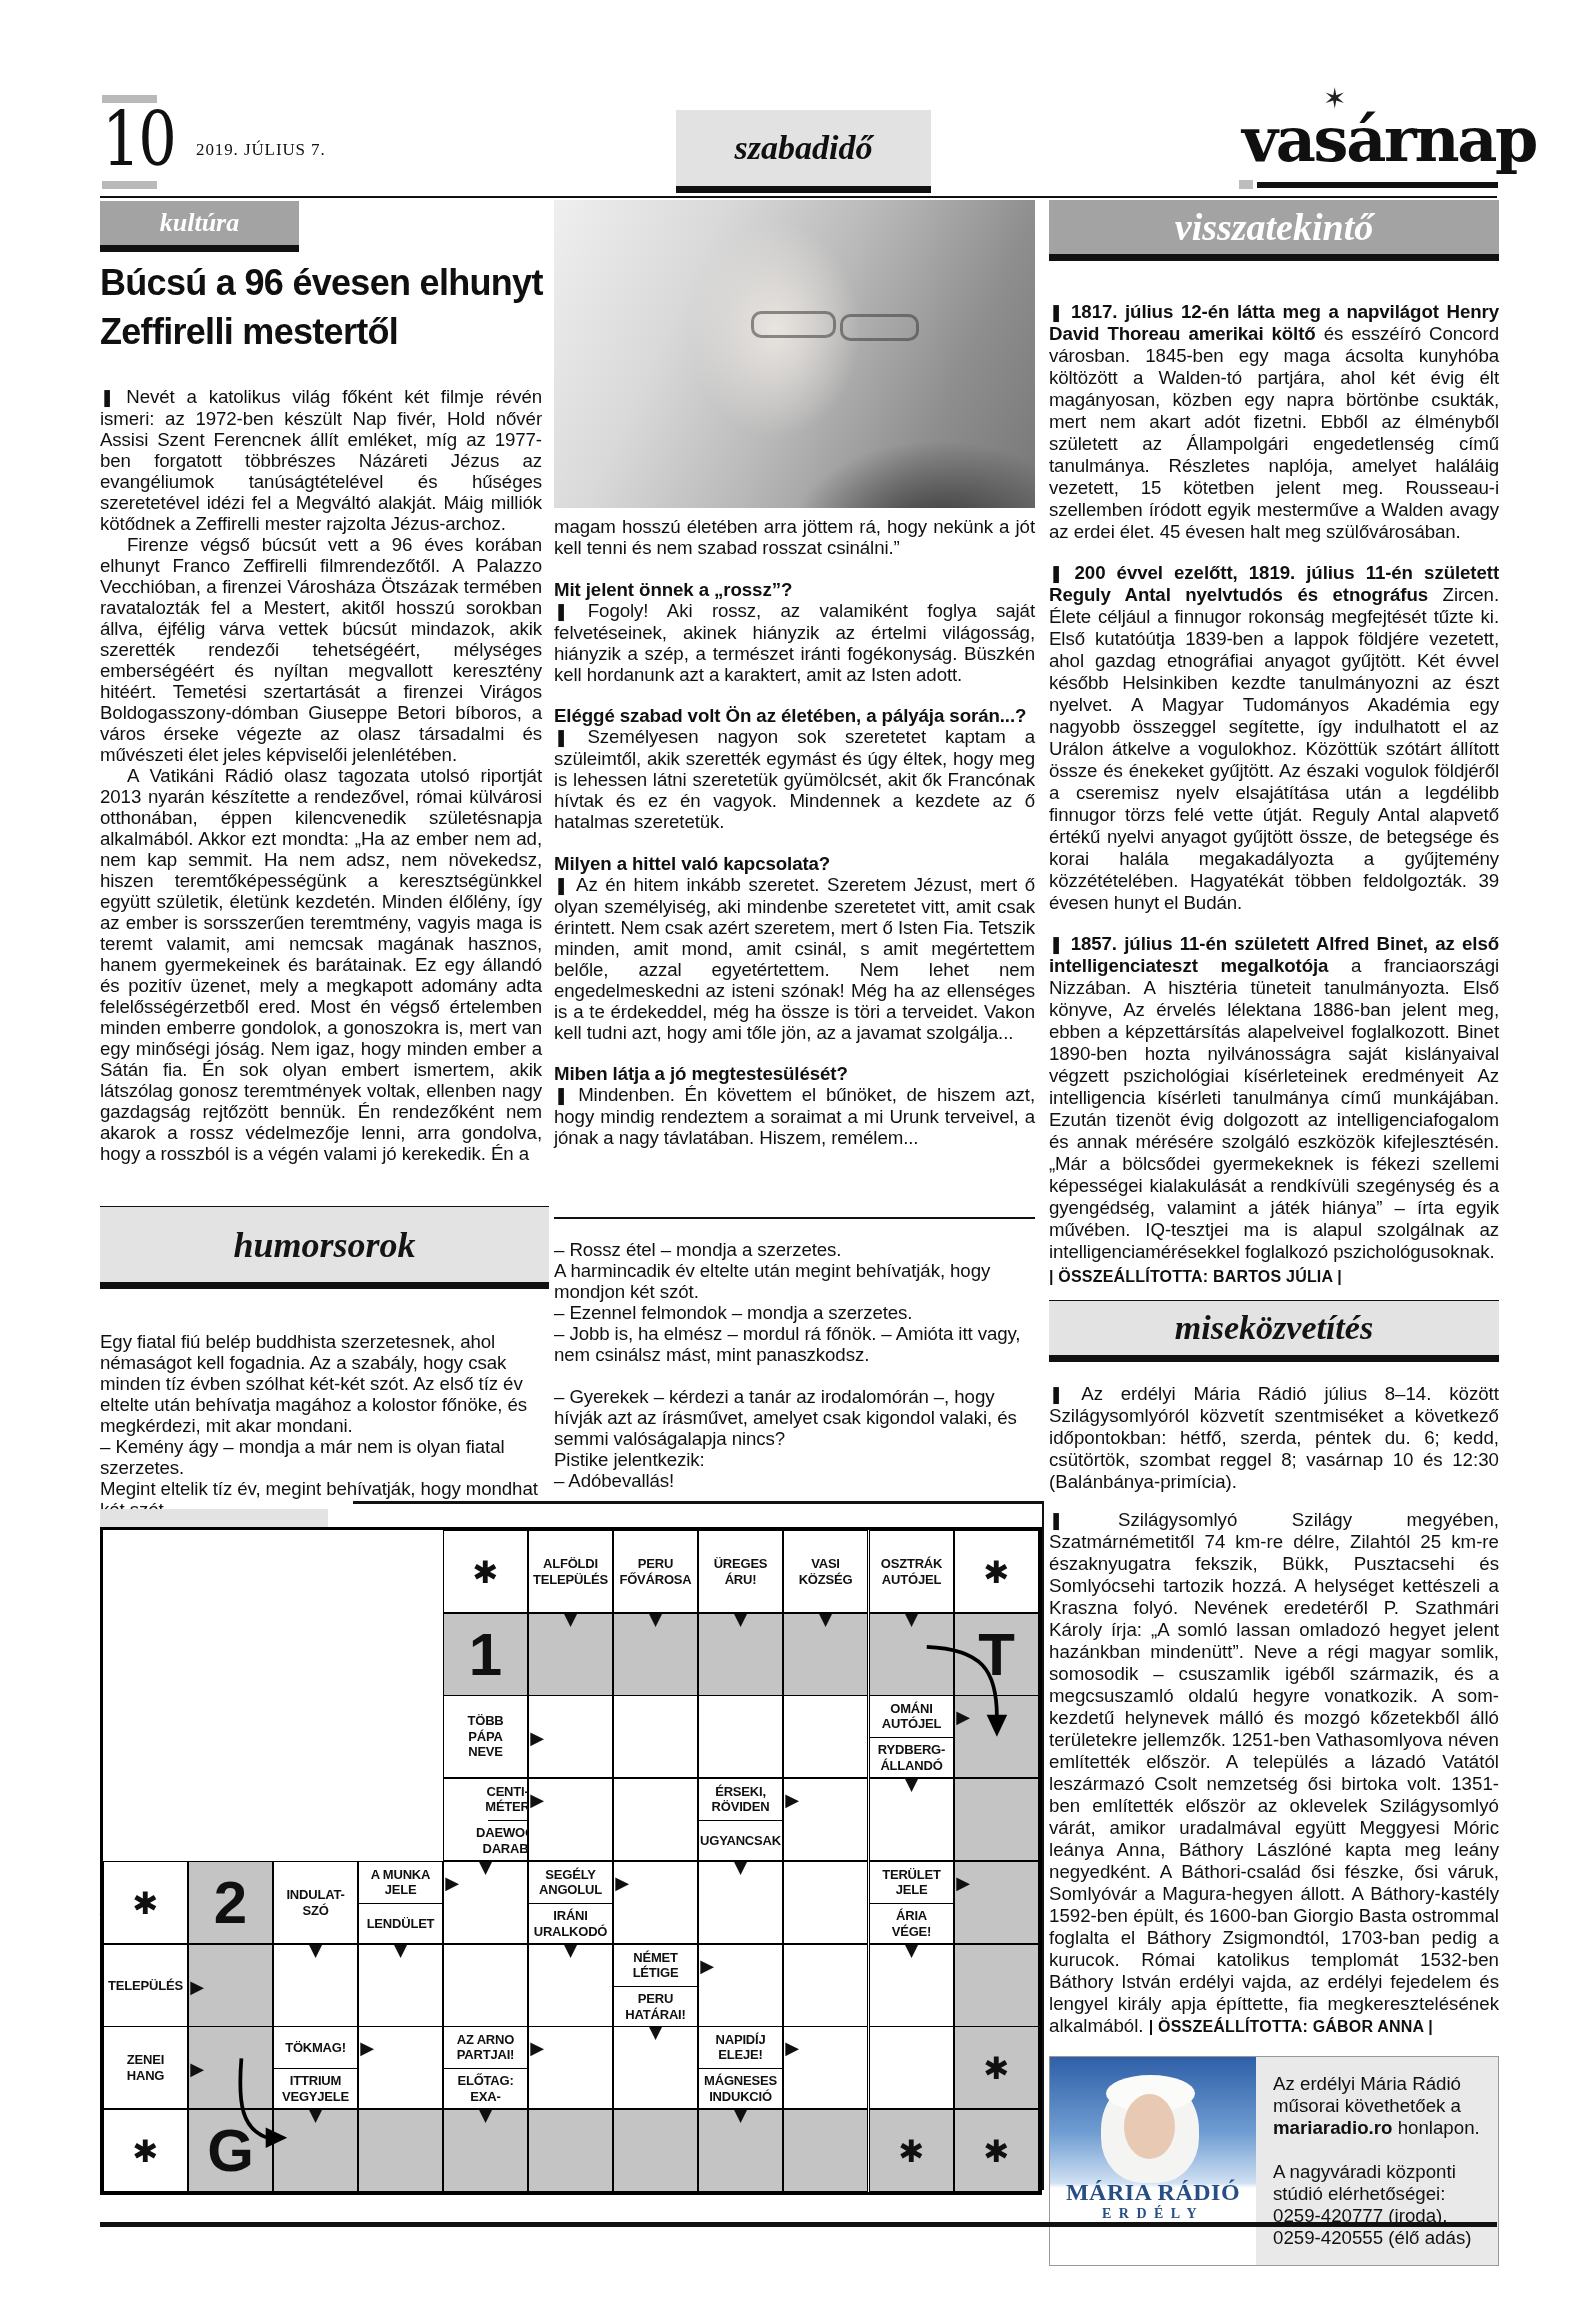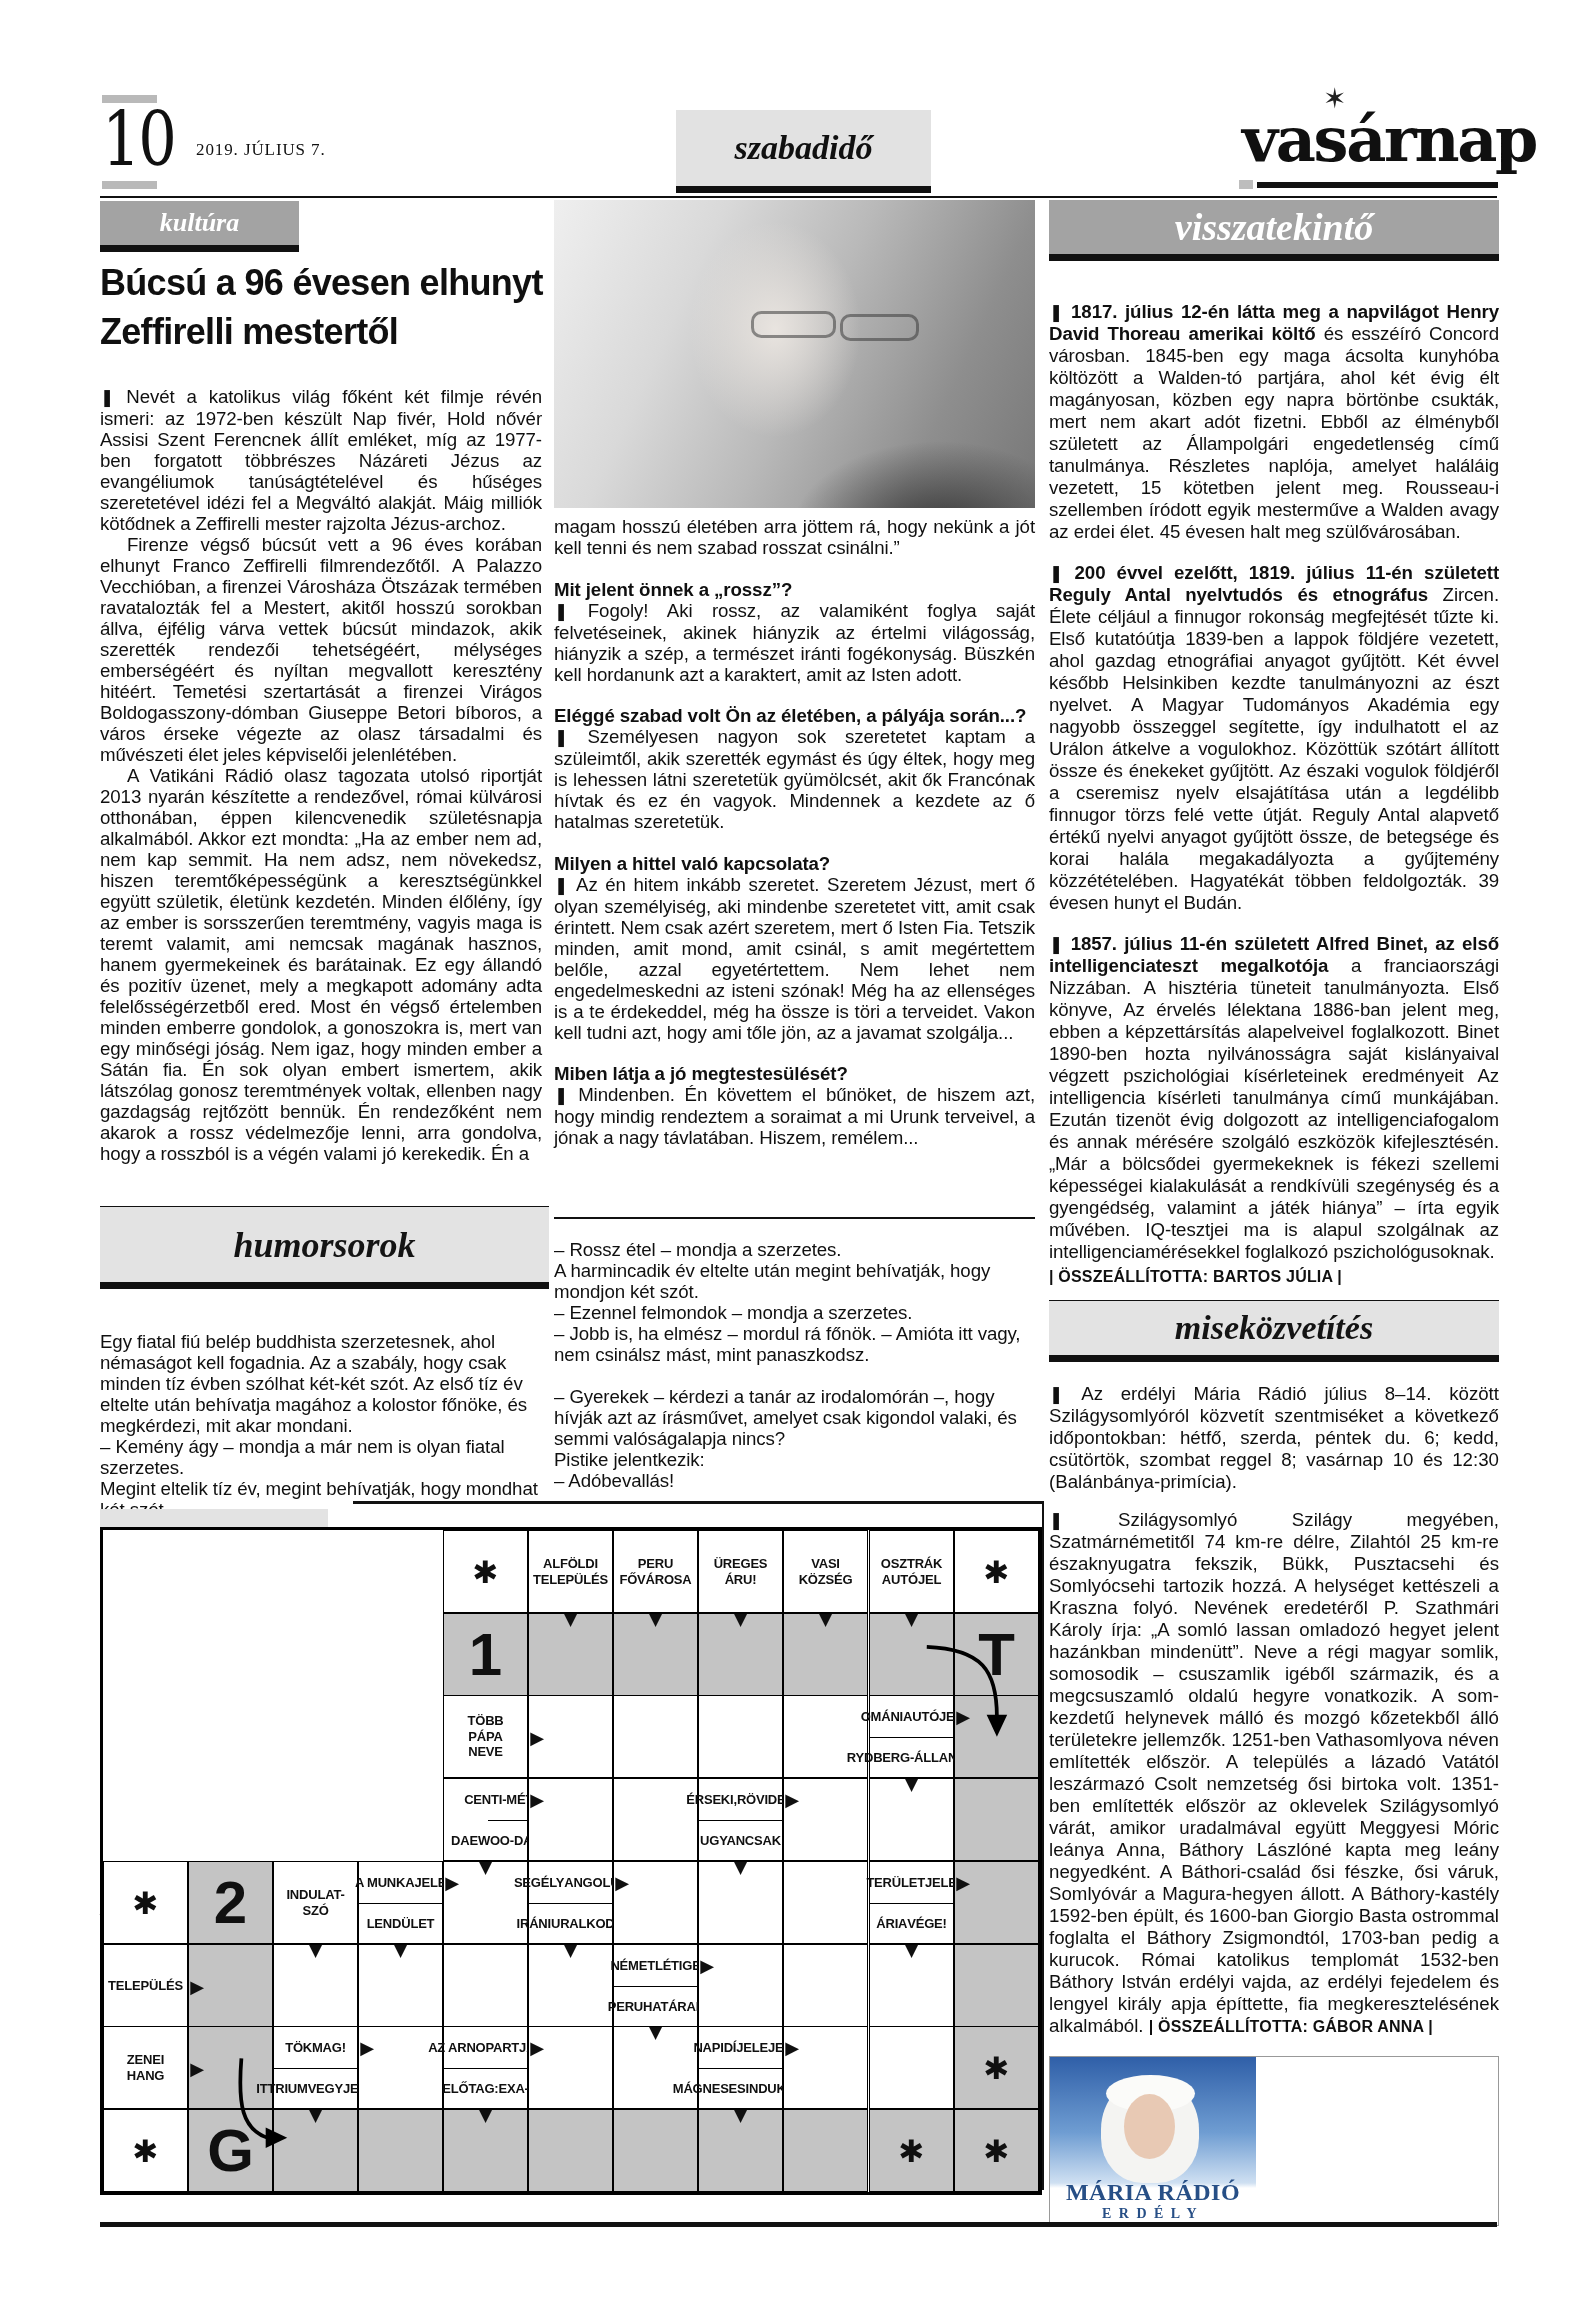--- a/index.html
+++ b/index.html
@@ -59,21 +59,21 @@
   #maria-text{background:#e9e9e9;padding:16px 17px;font-size:18.7px;line-height:22px;flex:1;}
   #maria-text p{margin:0;}
   #maria-text .sp{height:21.5px;}
 
   
   #crossword{position:absolute;left:100px;top:1527px;width:936px;height:662px;border:3.3px solid #000;box-sizing:content-box;background:#fff;}
   .cw-cell{position:absolute;width:85px;height:83px;border:1.4px solid #000;box-sizing:border-box;background:#fff;}
   .cw-cell.bg-gray{background:#c4c4c4;}
   .cw-clue{width:100%;height:100%;display:flex;flex-direction:column;align-items:center;justify-content:center;}
   .cw-line{font-size:13px;line-height:15.4px;font-weight:700;letter-spacing:-0.2px;white-space:nowrap;}
-  .cw-half{width:100%;height:50%;display:flex;flex-direction:row;align-items:center;justify-content:center;}
+  .cw-half{width:100%;height:50%;display:flex;flex-direction:column;align-items:center;justify-content:center;}
   .cw-half.top{border-bottom:1.4px solid #000;}
   .cw-big{width:100%;height:100%;display:flex;align-items:center;justify-content:center;
       font-size:60px;font-weight:800;font-family:"Liberation Sans","DejaVu Sans",sans-serif;}
   .cw-star{width:100%;height:100%;display:flex;align-items:center;justify-content:center;
       font-family:"DejaVu Sans",sans-serif;font-size:31px;font-weight:700;}
   .cw-da{position:absolute;top:-2.8px;left:50%;transform:translateX(-50%);font-family:"DejaVu Sans",sans-serif;
       font-size:17px;line-height:17px;z-index:3;}
   .cw-ar{position:absolute;right:-17px;top:50%;transform:translateY(-50%);font-family:"DejaVu Sans",sans-serif;
       font-size:18px;z-index:4;}
   .cw-ar.artop{top:25%;}
@@ -488,19 +488,24 @@
     <div id="maria-box">
       <div id="maria-logo">
         <div id="maria-veil"></div>
         <div id="maria-veil2"></div>
         <div id="maria-face"></div>
         <div id="maria-wordmark">
           <div class="l1"><span>MÁRIA RÁDIÓ</span></div>
           <div class="l2">ERDÉLY</div>
         </div>
       </div>
+      <div id="maria-text">
+        <p><span>Az erdélyi Mária Rádió műsorai követhetőek a </span><b>mariaradio.ro</b><span> honlapon.</span></p>
+        <div class="sp"></div>
+        <p>A nagyváradi központi stúdió elérhetőségei: 0259-420777 (iroda), 0259-420555 (élő adás)</p>
+      </div>
     </div>
   </div>
 
   <div class="hrule" style="left:100px;top:2222px;width:1397px;height:4.7px;"></div>
 
 </div>
 
 
 </body></html>

